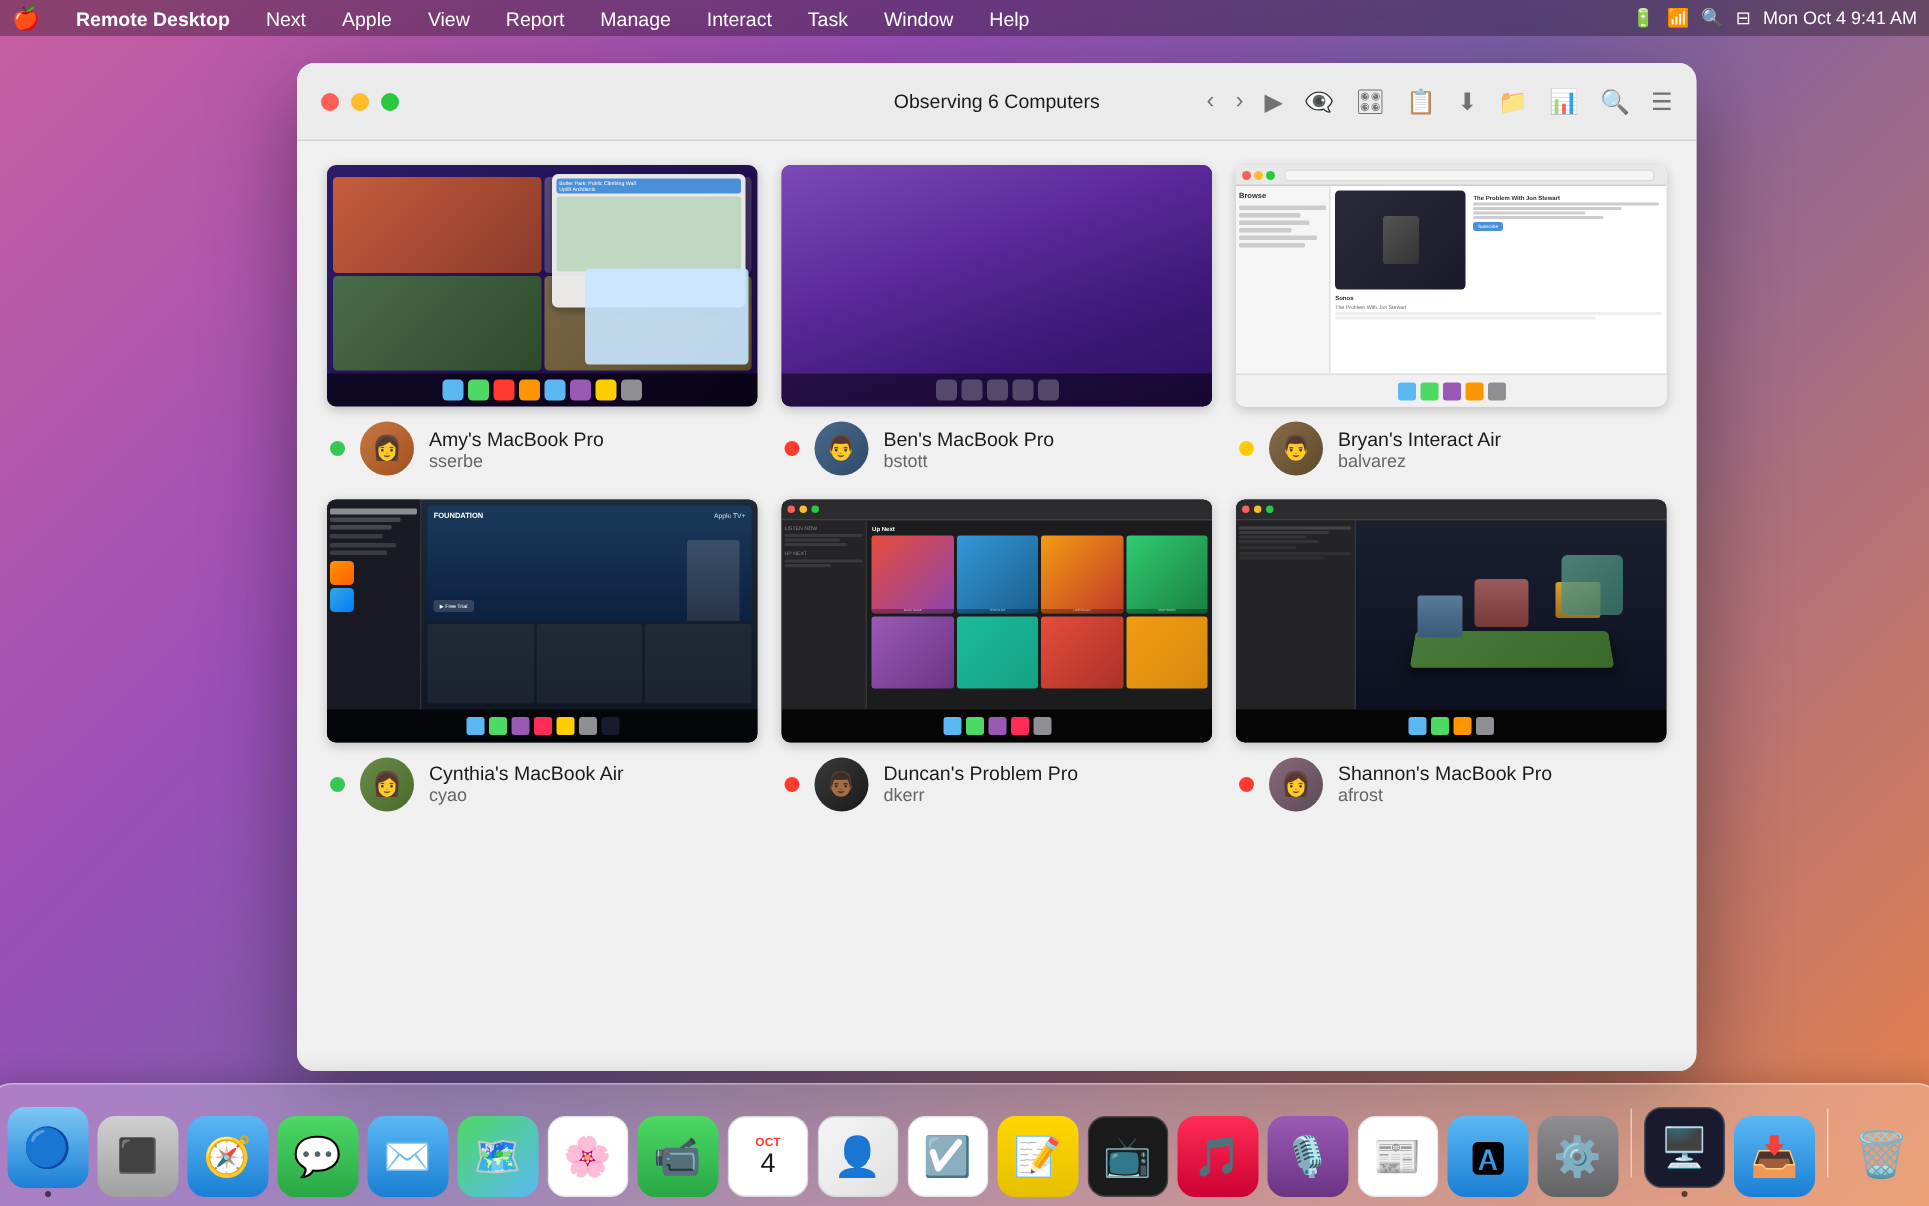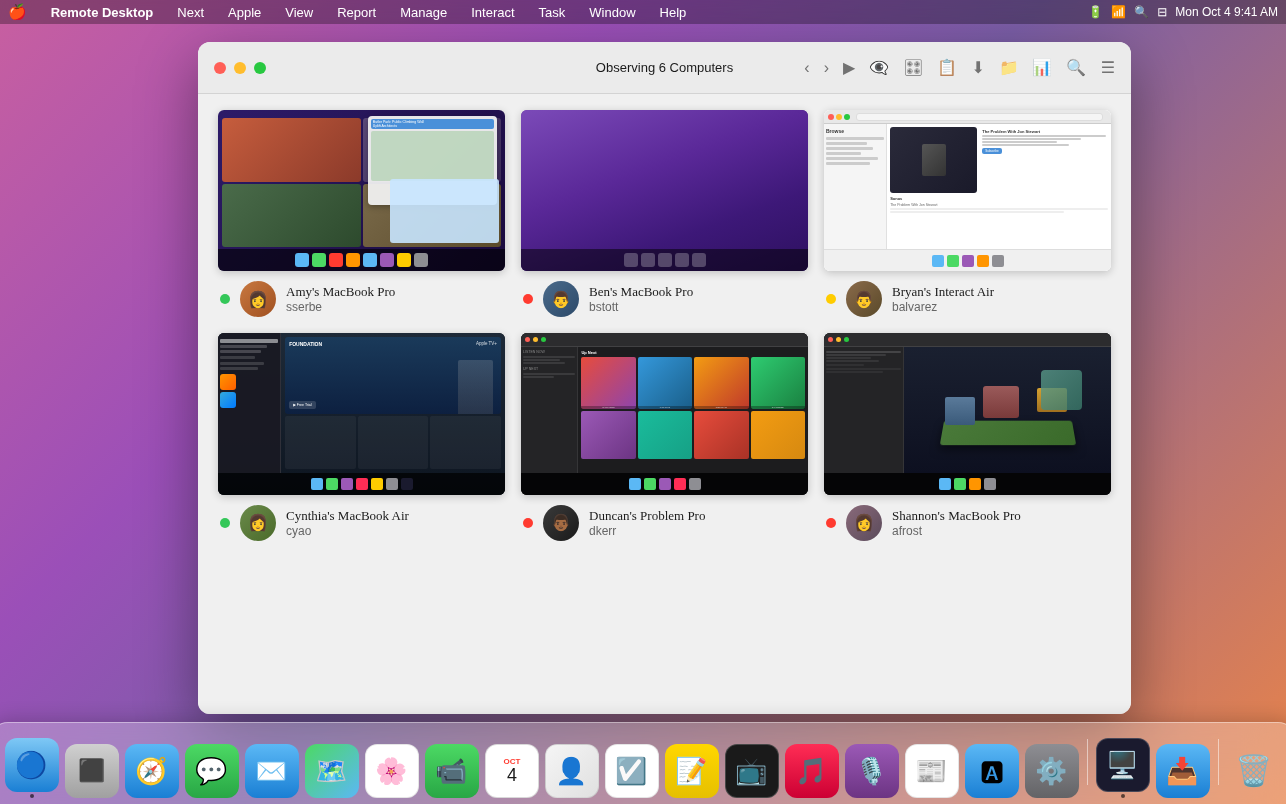--- a/index.html
+++ b/index.html
@@ -270,21 +270,20 @@
       background: #ccc;
     }
     .computer-name-info {
       display: flex;
       flex-direction: column;
     }
     .computer-name {
       font-size: 13px;
       font-weight: 500;
       color: #1a1a1a;
-      font-family: Liberation Serif, serif;
     }
     .computer-user {
       font-size: 12px;
       color: #666;
     }
 
     
     .dock-bar {
       position: absolute;
       bottom: 0;

